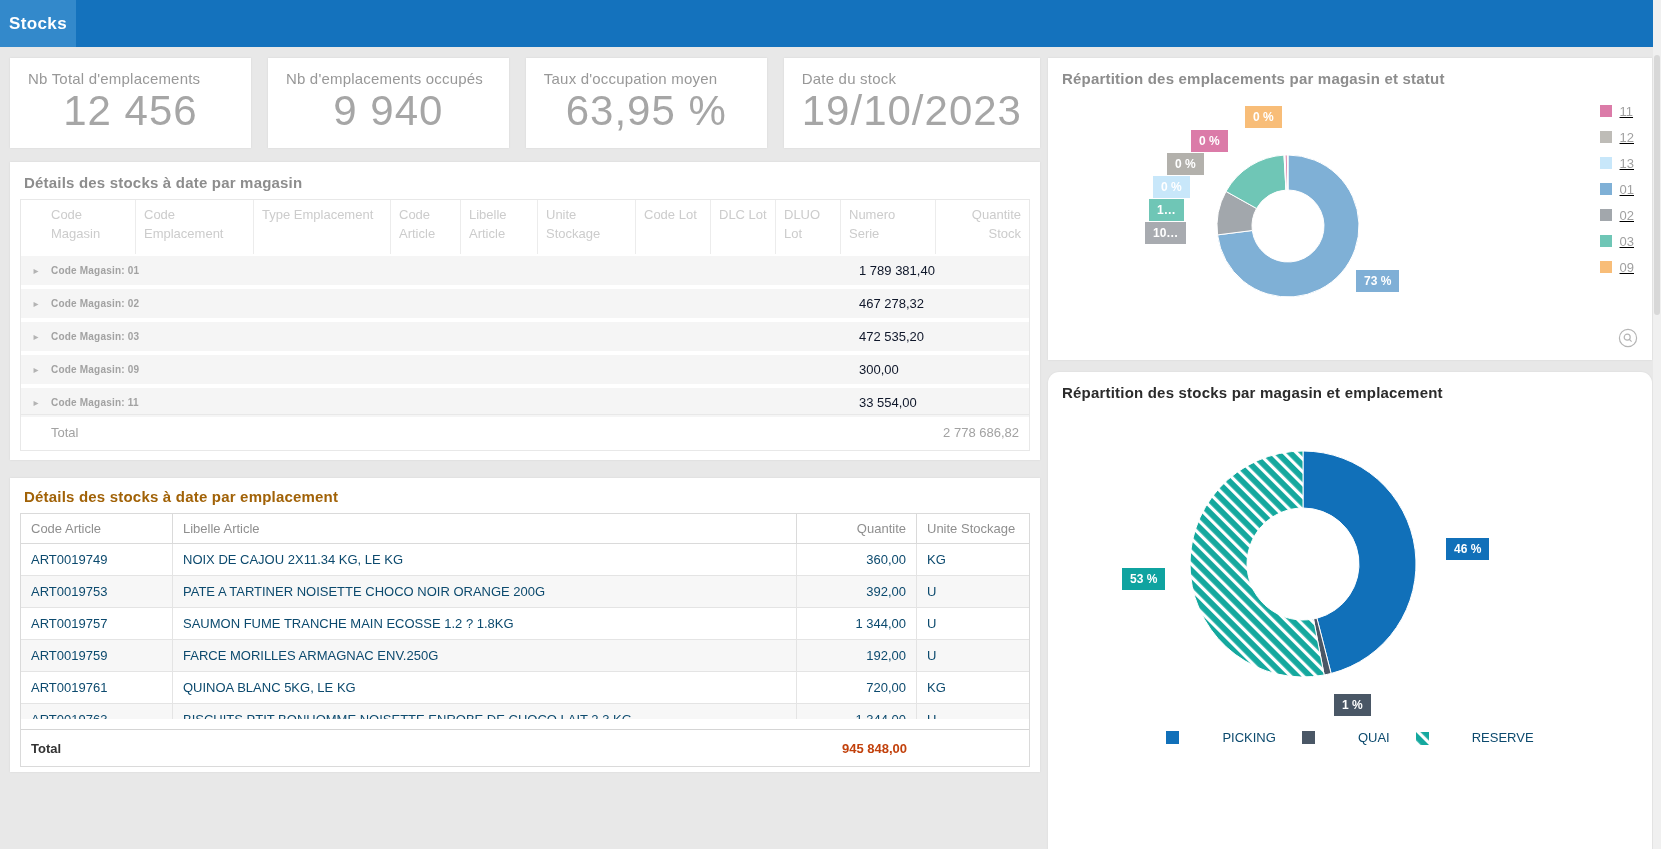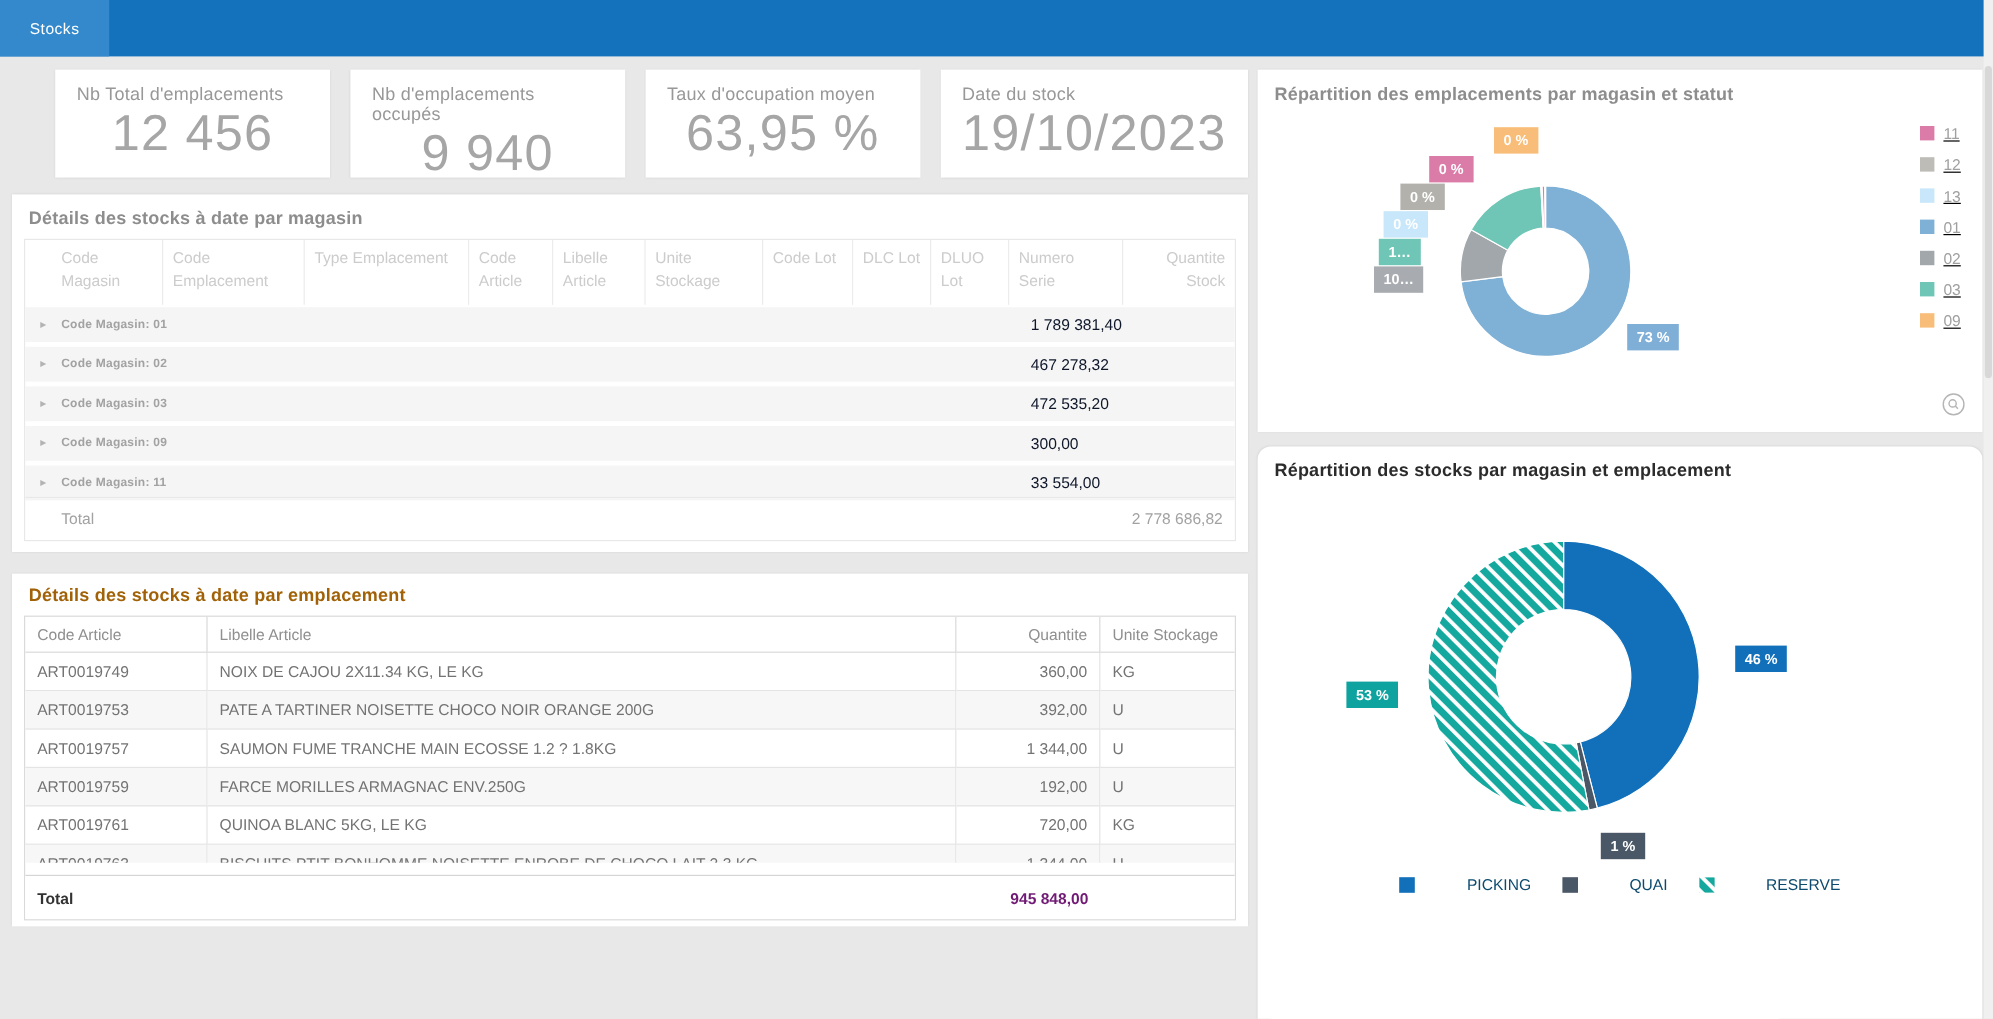--- a/index.html
+++ b/index.html
@@ -1,24 +1,24 @@
 <!DOCTYPE html>
 <html><head>
 <meta charset="utf-8">
 <style>
   * { margin:0; padding:0; box-sizing:border-box; }
   html,body { width:1661px; height:849px; overflow:hidden; }
   body { font-family:"Liberation Sans", sans-serif; background:#e8e8e8; position:relative; }
 
   .topbar { position:absolute; left:0; top:0; width:1661px; height:47px; background:#1472bd; }
-  .topbar .tab { width:91px; height:47px; background:#3389cb; color:#fff; font-size:13px;
-    font-weight:normal; display:flex; align-items:center; justify-content:center; letter-spacing:.4px; cursor:pointer; }
+  .topbar .tab { width:76px; height:47px; background:#3389cb; color:#fff; font-size:17px;
+    font-weight:bold; display:flex; align-items:center; justify-content:center; letter-spacing:.4px; cursor:pointer; }
 
   .left-col { position:absolute; left:10px; top:58px; width:1030px; }
-  .kpi-row { display:flex; gap:17px;margin-left:36px; }
+  .kpi-row { display:flex; gap:17px; }
   .kpi-card { flex:1; height:90px; background:#fff; padding:12px 18px 8px 18px; box-shadow:0 0 2px rgba(0,0,0,.08); }
   .kpi-title { font-size:15px; color:#989898; font-weight:500; letter-spacing:.2px; }
   .kpi-value { font-size:42px; color:#a6a6a6; font-weight:300; text-align:center; margin-top:0px; letter-spacing:1px; }
 
   .card { background:#fff; box-shadow:0 0 2px rgba(0,0,0,.08); }
   .table-card { margin-top:14px; height:298px; padding:8px 10px; }
   .t1-title { font-size:15px; font-weight:600; color:#8d8d8d; padding:4px 2px 8px 4px; letter-spacing:.2px; }
   .m-frame { border:1px solid #e8e8e8; height:252px; position:relative; }
   .m-head { display:grid; grid-template-columns:115px 118px 137px 70px 77px 98px 75px 65px 65px 95px 1fr; }
   .m-head .hc { font-size:13px; color:#ccc; padding:6px 8px 10px 8px; border-right:1px solid #ececec; line-height:1.45; min-height:48px; cursor:pointer; }
@@ -35,29 +35,29 @@
   .m-total .lbl { grid-column:2; font-size:13px; color:#a2a2a2; font-weight:500; }
   .m-total .val { font-size:13px; color:#a2a2a2; text-align:right; padding-right:10px; }
 
   .table-card2 { margin-top:18px; height:294px; padding:8px 10px; }
   .t2-title { font-size:15px; font-weight:700; color:#a16207; padding:2px 2px 8px 4px; letter-spacing:.2px; }
   .e-frame { border:1px solid #dadada; position:relative; height:254px; overflow:hidden; }
   .e-grid { display:grid; grid-template-columns:152px 1fr 120px 112px; }
   .e-head .c { font-size:13px; color:#8f8f8f; padding:7px 10px; border-right:1px solid #dadada; border-bottom:1px solid #dadada; height:30px; cursor:pointer; }
   .e-head .c:last-child { border-right:none; }
   .e-head .c.qty { text-align:right; }
-  .e-row .c { font-size:13px; color:#737373; padding:8px 10px 0 10px; border-right:1px solid #e4e4e4; border-bottom:1px solid #e4e4e4; height:32px; overflow:hidden; white-space:nowrap; }
+  .e-row .c { font-size:13px; color:#0c4a6e; padding:8px 10px 0 10px; border-right:1px solid #e4e4e4; border-bottom:1px solid #e4e4e4; height:32px; overflow:hidden; white-space:nowrap; }
   .e-row .c:last-child { border-right:none; }
   .e-row.alt .c { background:#f7f7f7; }
   .e-row .c.qty { text-align:right; }
   .e-clip { height:15px; overflow:hidden; }
   .e-total { position:absolute; left:0; right:0; bottom:0; height:37px; background:#fff; border-top:1px solid #d5d5d5;
     display:grid; grid-template-columns:152px 1fr 120px 112px; align-items:center; }
   .e-total .lbl { font-size:13px; font-weight:700; color:#333; padding-left:10px; }
-  .e-total .val { grid-column:3; font-size:13px; font-weight:700; color:#701a75; text-align:right; padding-right:10px; }
+  .e-total .val { grid-column:3; font-size:13px; font-weight:700; color:#c2410c; text-align:right; padding-right:10px; }
 
   .chart-card { position:absolute; left:1048px; width:604px; }
   #chartCard0 { top:58px; height:302px; }
   #chartCard1 { top:372px; height:521px;border-radius:11px; }
   .c-title1 { position:absolute; left:14px; top:12px; font-size:15px; font-weight:600; color:#8d8d8d; letter-spacing:.2px; }
   .c-title2 { position:absolute; left:14px; top:12px; font-size:15px; font-weight:700; color:#2b2b2b; letter-spacing:.2px; }
   .donut-svg { position:absolute; left:0; top:0; }
   .callout { position:absolute; color:#fff; font-size:12px; font-weight:bold; padding:4px 8px; white-space:nowrap; }
   .legend-v { position:absolute; right:18px; top:40px;text-decoration:underline; }
   .legend-v .li { display:flex; align-items:center; height:26px; cursor:pointer; }

